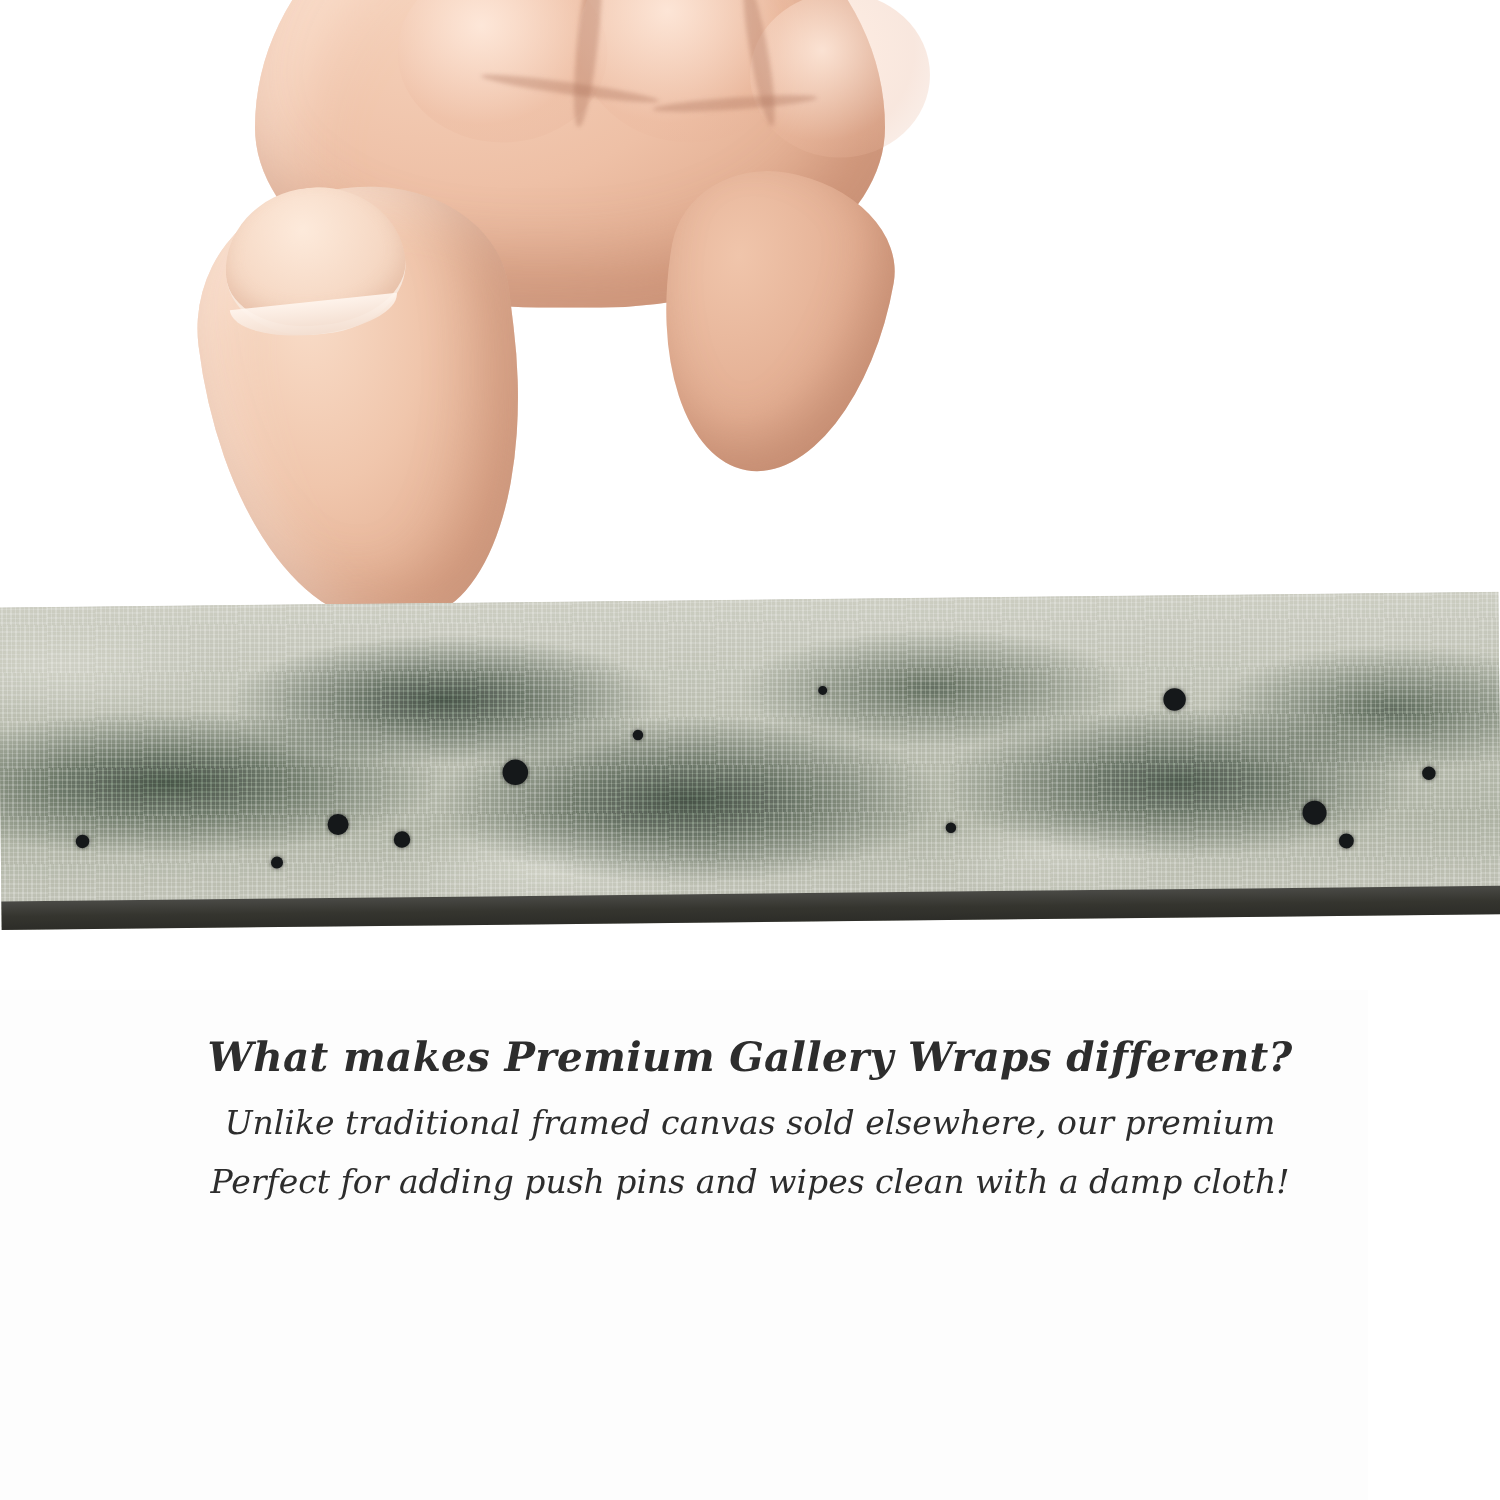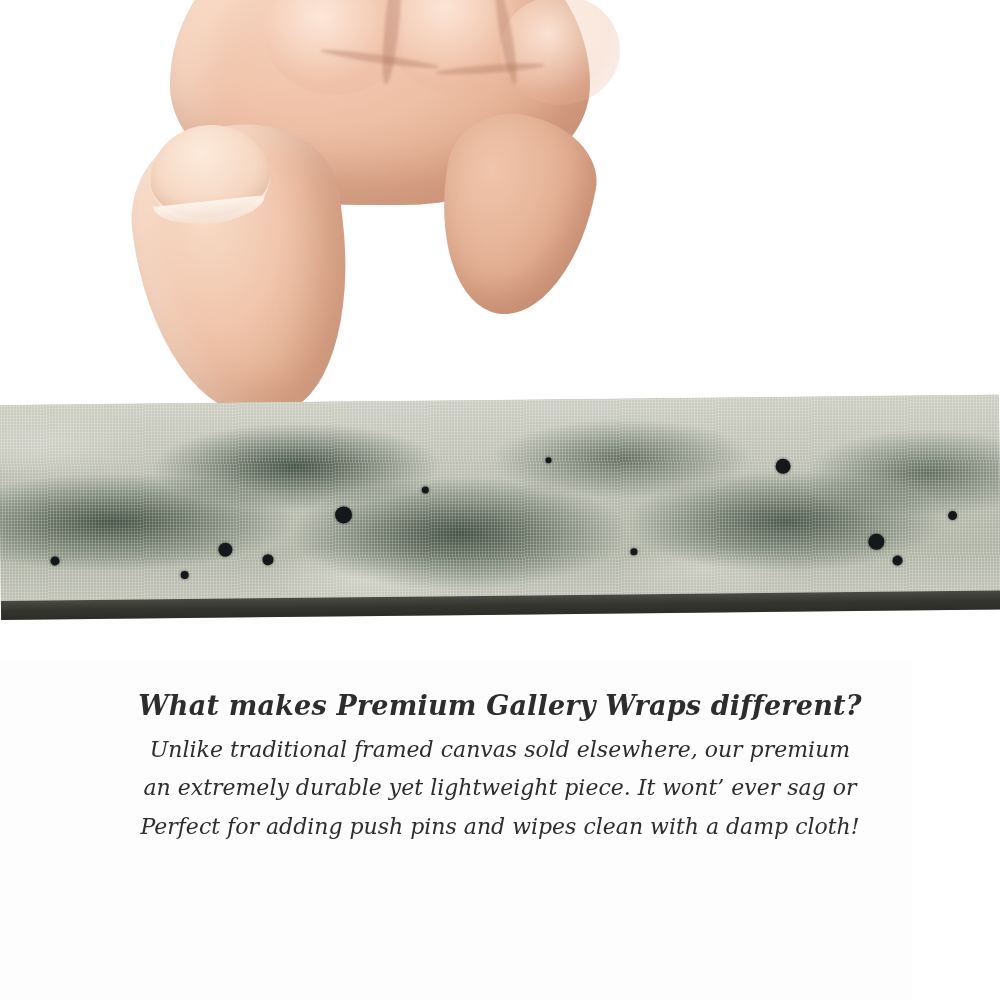--- a/index.html
+++ b/index.html
@@ -249,17 +249,16 @@
         <div class="bottom-edge"></div>
       </div>
     </div>
 
     <div class="white-under"></div>
   </div>
 
   <div class="caption">
     <div class="headline">What makes Premium Gallery Wraps different?</div>
     <div class="body-line">Unlike traditional framed canvas sold elsewhere, our premium</div>
-    <div class="body-line">an extremely durable yet lightweight piece. It wont’ ever sag or</div>
     <div class="body-line last">Perfect for adding push pins and wipes clean with a damp cloth!</div>
   </div>
 
 </div>
 
 </body></html>

